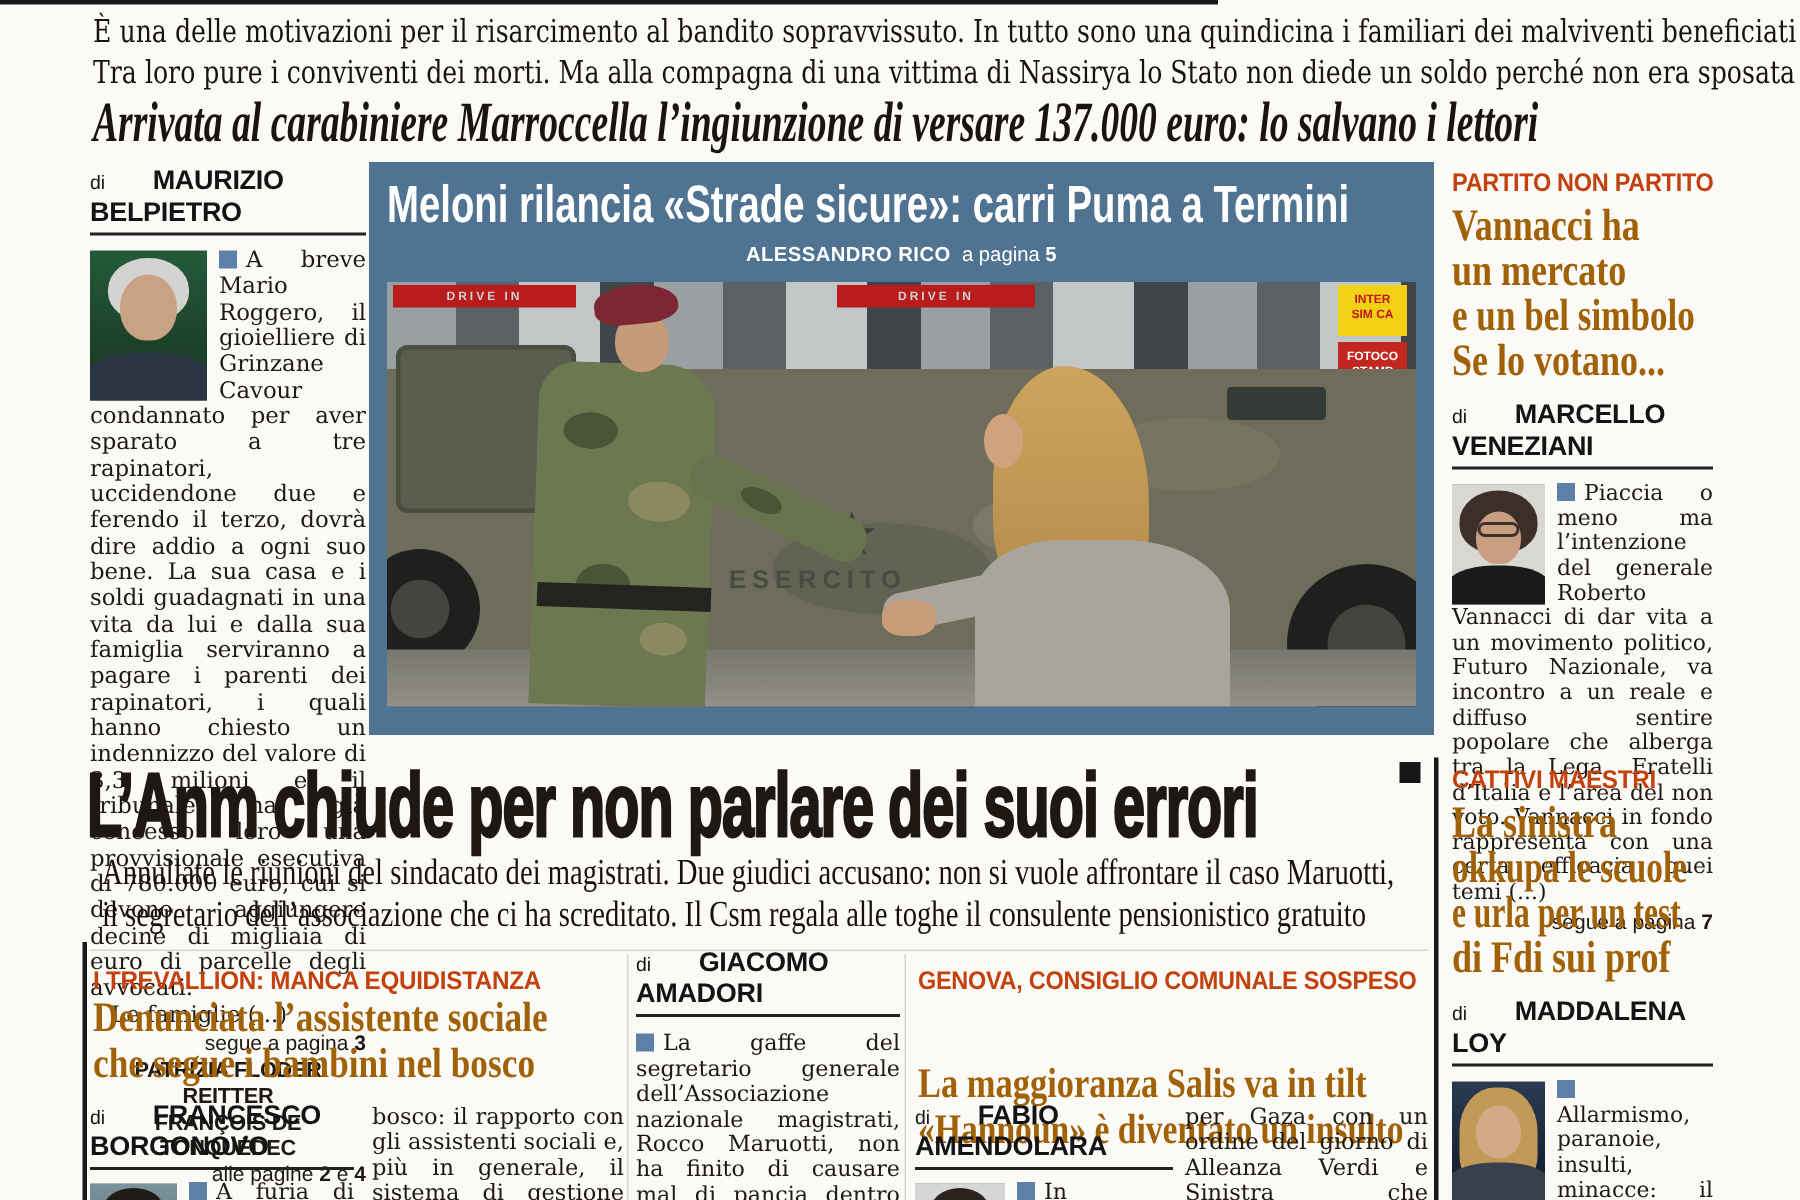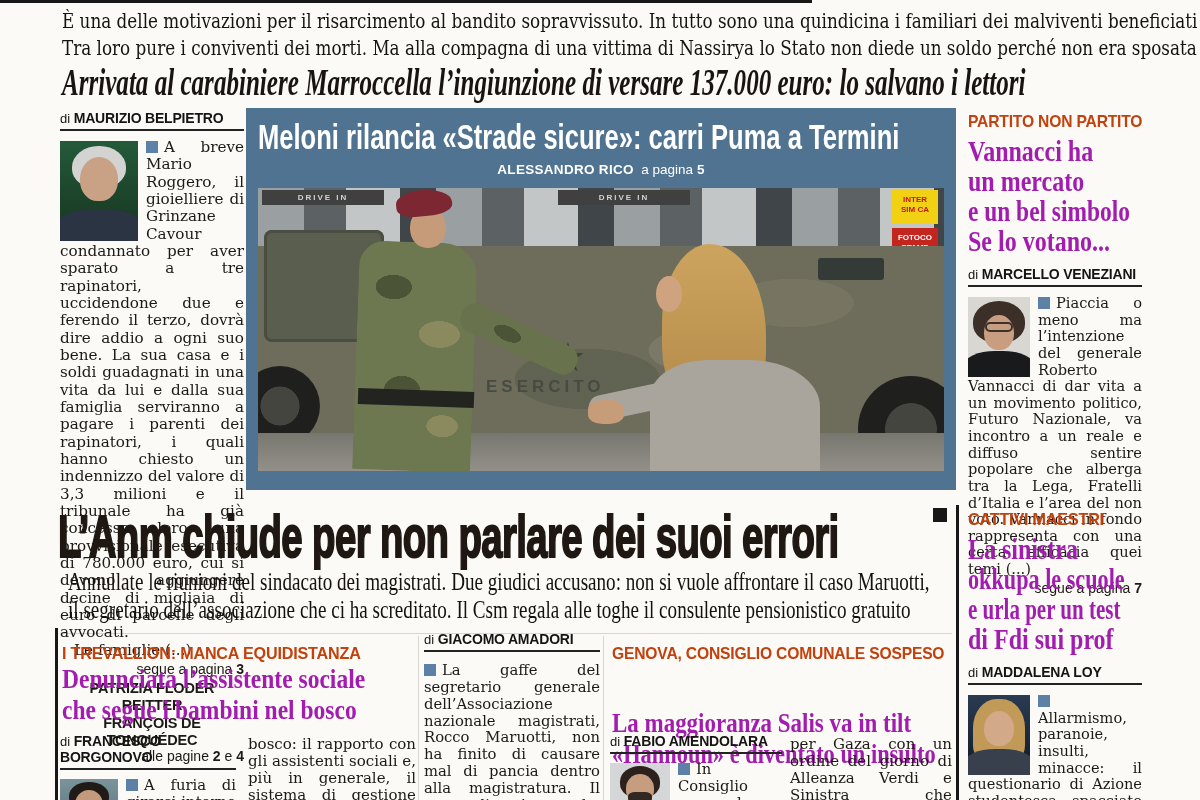--- a/index.html
+++ b/index.html
@@ -10,26 +10,26 @@
 
   
   .topline{position:absolute;left:62px;font-family:"DejaVu Serif",serif;font-size:21px;color:#17130f;}
   .deckline{position:absolute;left:62px;top:60px;font-family:"Liberation Serif",serif;
             font-style:italic;font-weight:700;font-size:38px;color:#19140f;}
 
   
   .kicker{font-family:"Liberation Sans",sans-serif;font-weight:700;font-size:17px;color:#c2410c;letter-spacing:-0.2px;}
   .byline{font-family:"Liberation Sans",sans-serif;font-size:13px;color:#141414;
           border-bottom:2px solid #222;padding-bottom:3px;}
-  .byline b{font-size:14px;letter-spacing:-0.2px;}
+  .byline b{font-size:18px;letter-spacing:-0.2px;margin-left:28px;}
   .bodytxt{font-family:"DejaVu Serif",serif;font-size:15px;line-height:1.14;text-align:justify;color:#1d1914;}
   .bodytxt p{margin:0;}
   .bullet{display:inline-block;width:12px;height:12px;background:#5d81a6;margin-right:6px;vertical-align:-1px;}
   .segue{font-family:"Liberation Sans",sans-serif;font-size:14px;text-align:right;margin-top:3px;}
-  .hl-serif{font-family:"Liberation Serif",serif;font-weight:700;color:#a21caf;}
+  .hl-serif{font-family:"Liberation Serif",serif;font-weight:700;color:#a16207;}
 
   
   .portrait{position:relative;overflow:hidden;float:left;margin:2px 8px 1px 0;background:#888;}
   .pt-bg{position:absolute;inset:0;}
   .pt-hair{position:absolute;left:16%;top:5%;width:68%;height:42%;border-radius:50% 50% 45% 45%;}
   .pt-face{position:absolute;left:26%;top:16%;width:48%;height:44%;border-radius:50% 50% 46% 46%;}
   .pt-beard{position:absolute;left:30%;top:44%;width:40%;height:20%;border-radius:30% 30% 50% 50%;}
   .pt-glasses{position:absolute;left:27%;top:31%;width:46%;height:13%;border:2px solid #23201d;border-radius:5px;opacity:.85;box-sizing:border-box;}
   .pt-torso{position:absolute;left:-6%;bottom:-8%;width:112%;height:40%;border-radius:45% 45% 0 0;}
   .belpietro{width:78px;height:100px;}
@@ -59,21 +59,21 @@
 
   
   .photo-box{position:absolute;left:246px;top:108px;width:710px;height:382px;background:#4f7390;}
   .pb-head{padding:9px 12px 0 12px;color:#fff;font-family:"Liberation Sans",sans-serif;
            font-weight:700;font-size:35px;line-height:40px;}
   .pb-byline{margin-top:5px;text-align:center;color:#fff;font-family:"Liberation Sans",sans-serif;font-size:13.5px;}
   .pb-byline b{letter-spacing:.3px;}
   .photo{position:relative;margin:11px auto 0 12px;width:686px;height:283px;background:#7a7668;overflow:hidden;}
   .shops{position:absolute;left:0;top:0;width:100%;height:62px;
          background:repeating-linear-gradient(90deg,#9aa0a2 0 46px,#5c6164 46px 88px,#c2c6c6 88px 142px,#3f4549 142px 178px);}
-  .signbar{position:absolute;background:#404040;color:#cfd4d2;font-family:"Liberation Sans",sans-serif;
+  .signbar{position:absolute;background:#b91c1c;color:#cfd4d2;font-family:"Liberation Sans",sans-serif;
            font-weight:700;font-size:8px;letter-spacing:2px;text-align:center;line-height:15px;height:15px;}
   .sign-y{position:absolute;right:6px;top:2px;width:46px;height:34px;background:#f2d013;color:#c3161c;
           font-family:"Liberation Sans",sans-serif;font-weight:700;font-size:8px;line-height:10px;text-align:center;padding-top:5px;box-sizing:border-box;}
   .sign-r{position:absolute;right:6px;top:40px;width:46px;height:34px;background:#c3251f;color:#fff;
           font-family:"Liberation Sans",sans-serif;font-weight:700;font-size:8px;line-height:10px;text-align:center;padding-top:5px;box-sizing:border-box;}
   .vehicle{position:absolute;left:0;top:58px;width:100%;height:190px;background:#6e6d5b;
            background-image:radial-gradient(ellipse 90px 44px at 16% 28%,#50544690 0 60%,transparent 61%),
                             radial-gradient(ellipse 120px 50px at 48% 70%,#55594a80 0 60%,transparent 61%),
                             radial-gradient(ellipse 100px 40px at 78% 30%,#7d7b6690 0 60%,transparent 61%),
                             radial-gradient(ellipse 80px 36px at 64% 55%,#8a897b70 0 60%,transparent 61%);}

